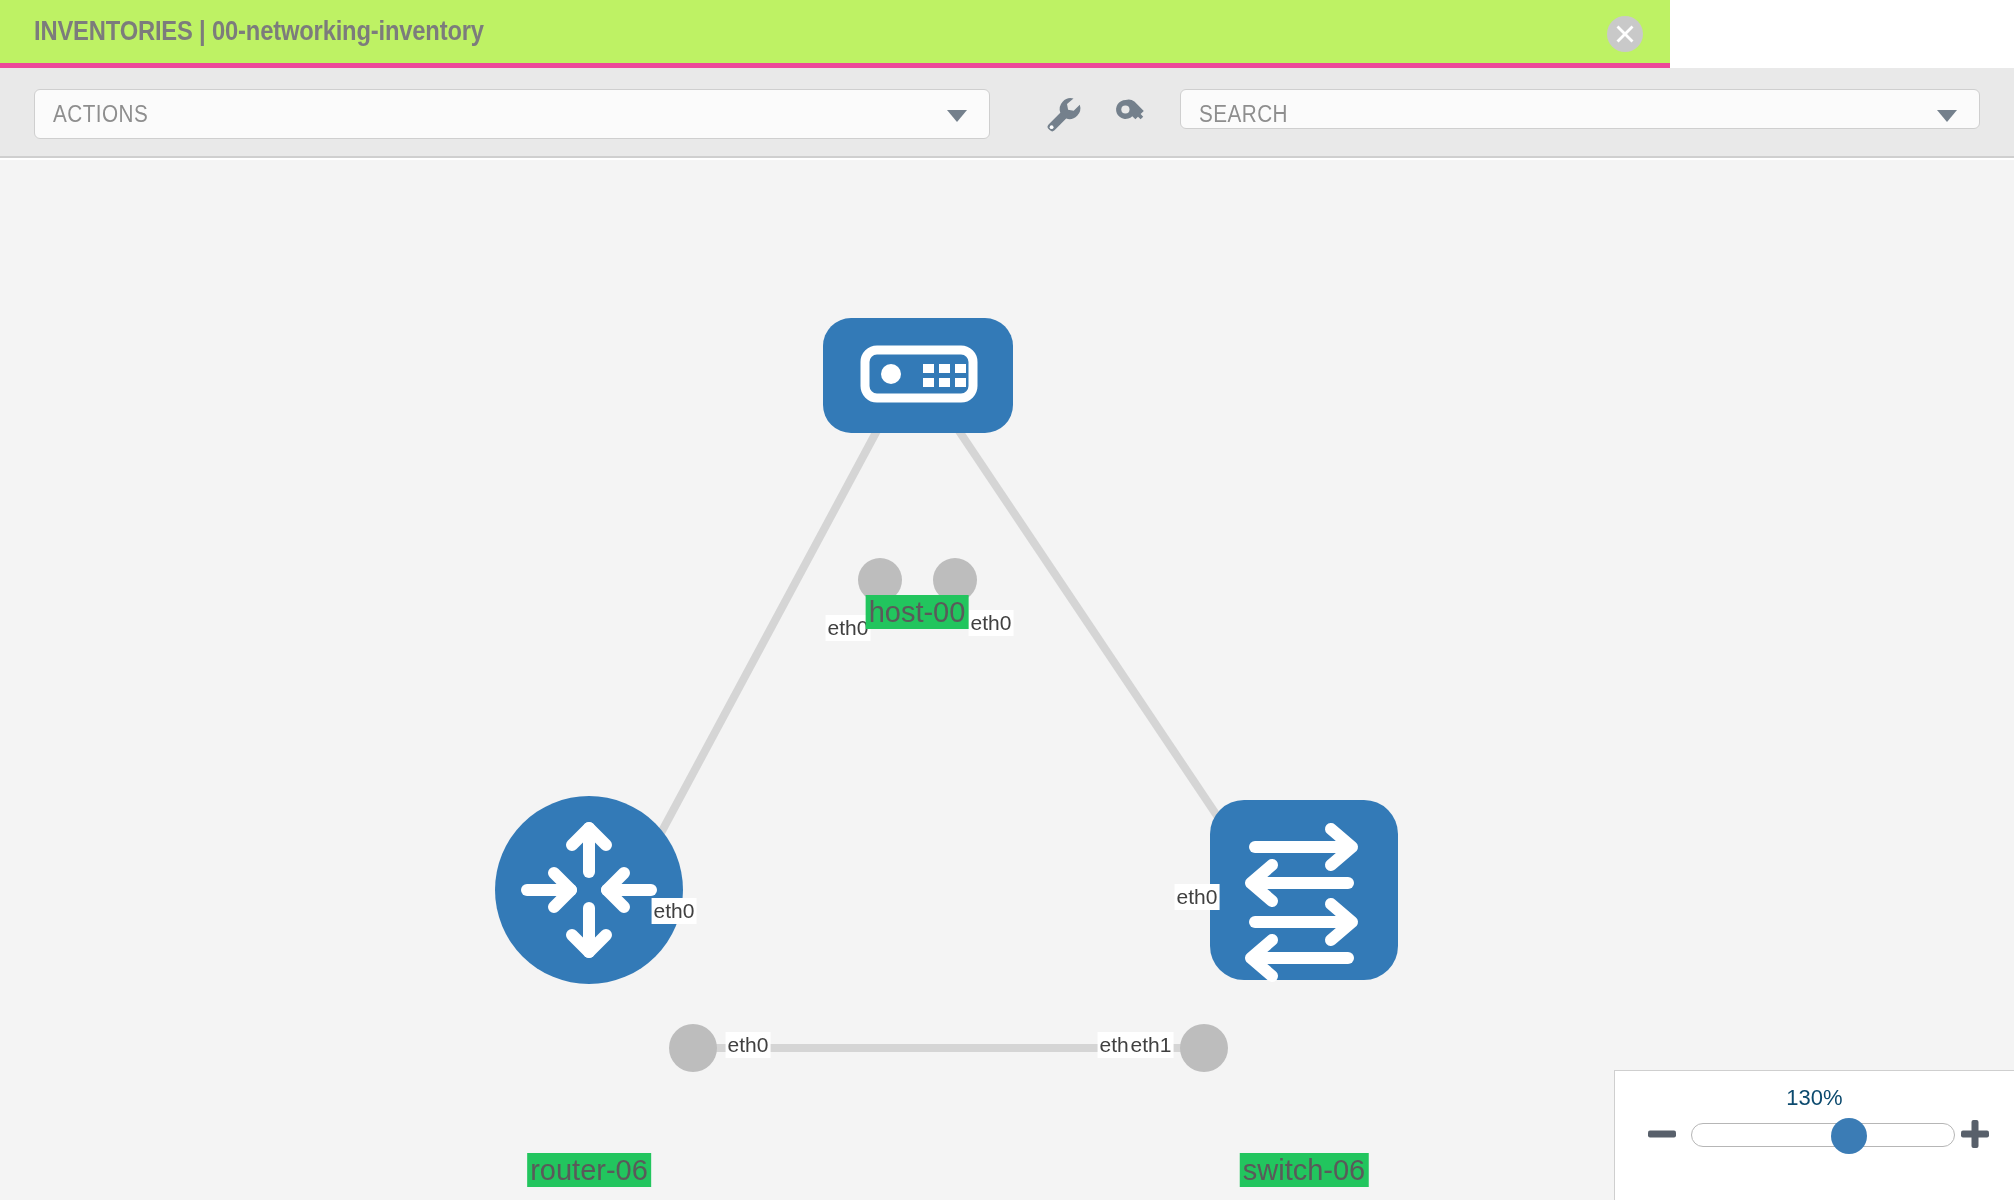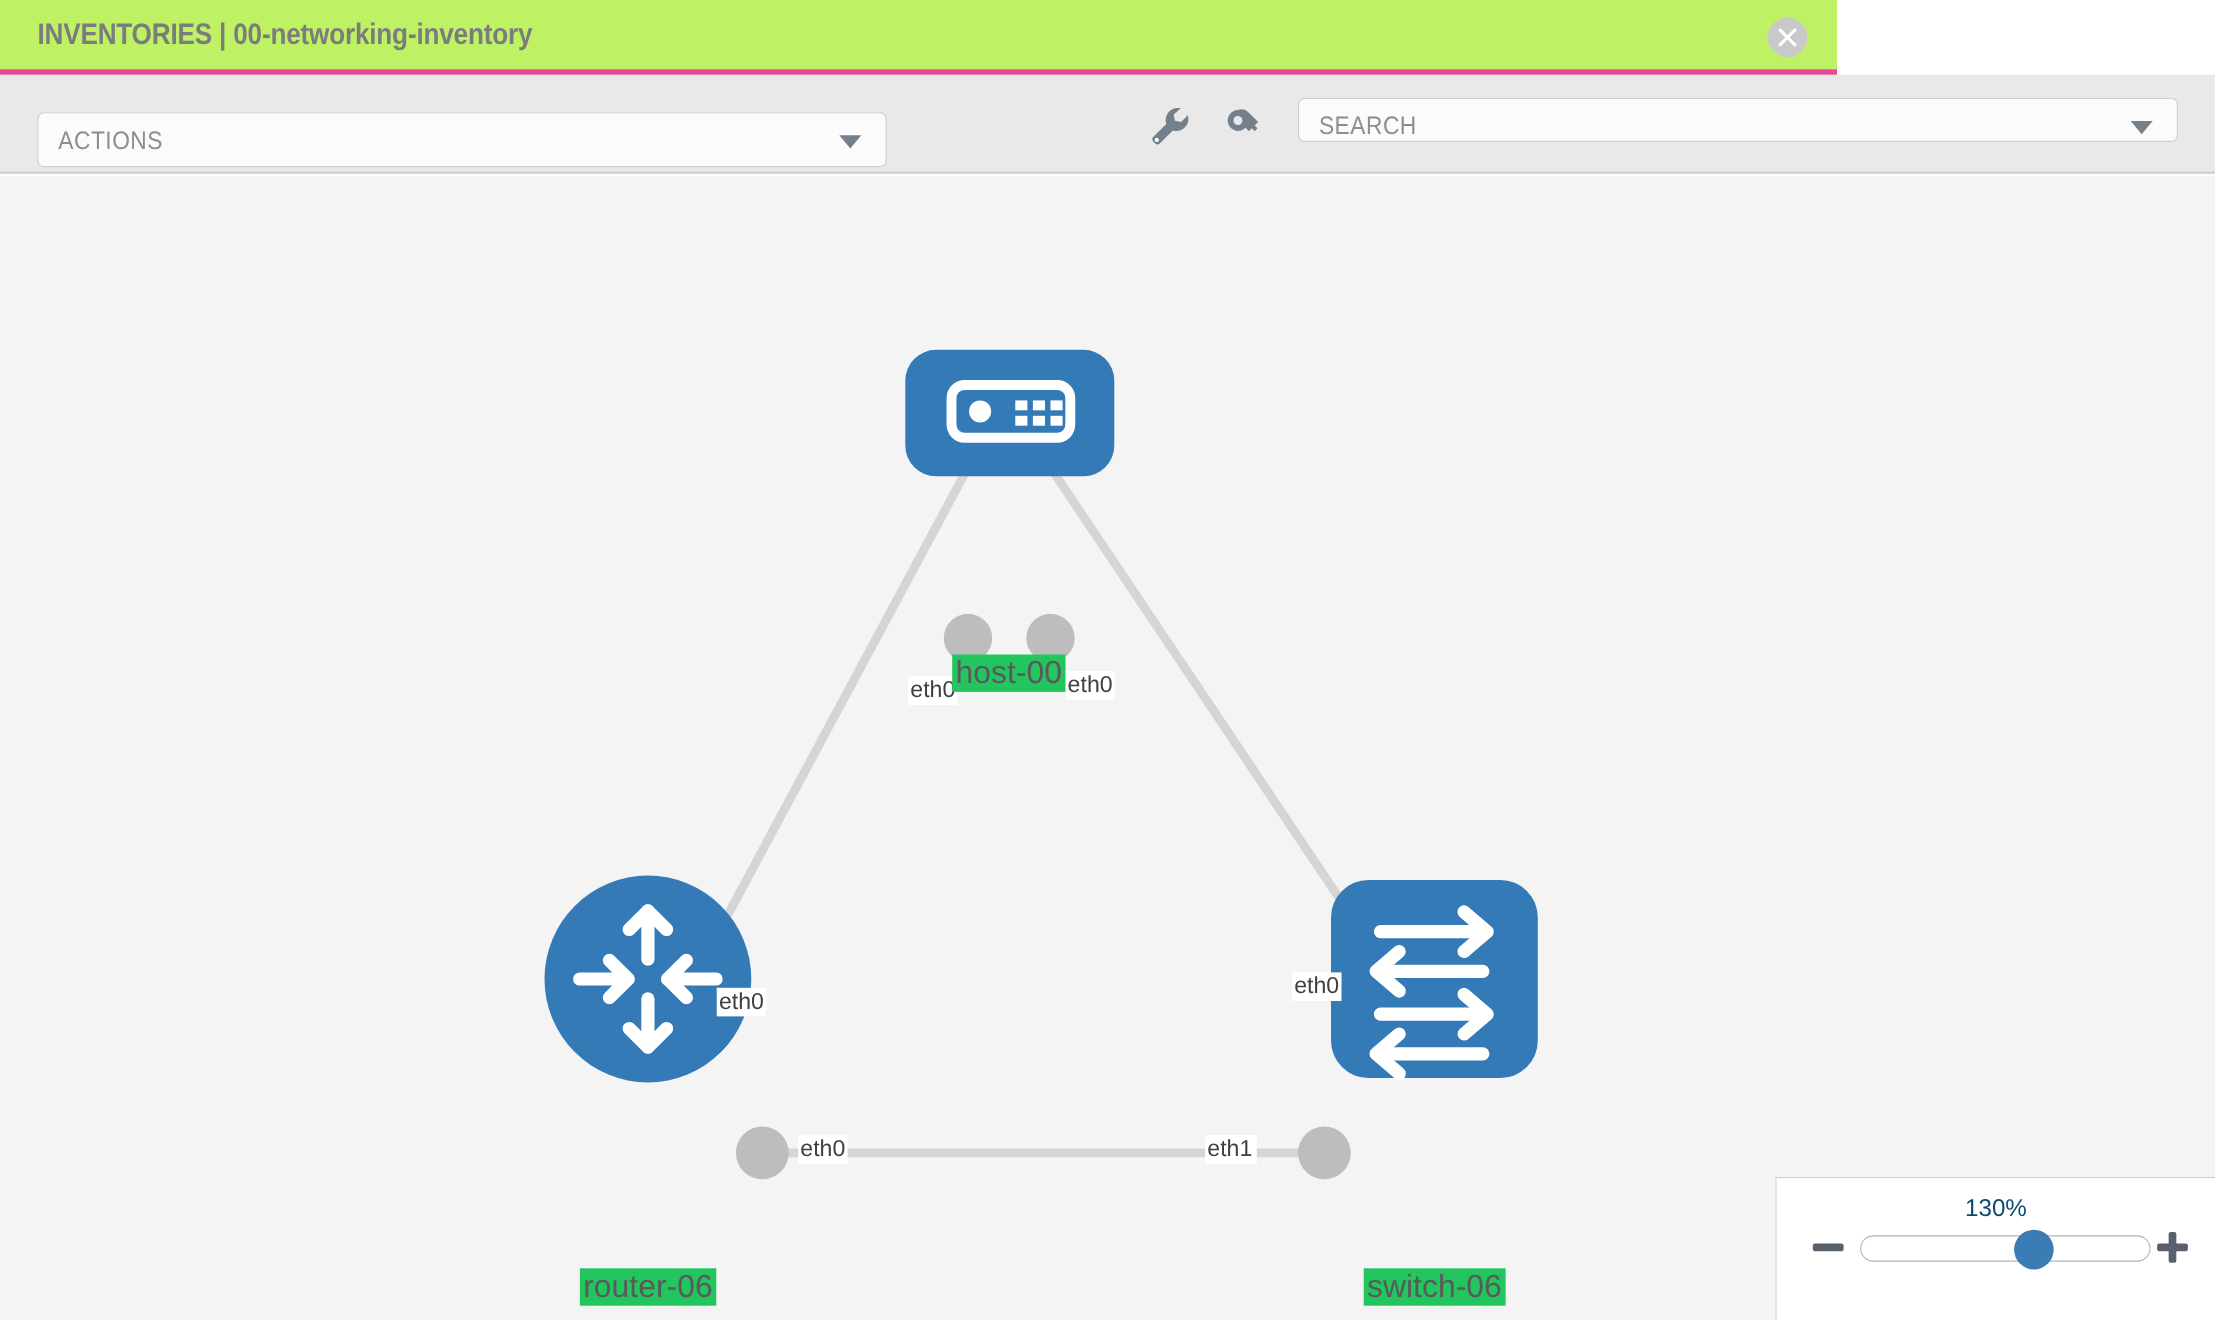--- a/index.html
+++ b/index.html
@@ -34,26 +34,25 @@
   .close-btn svg { display:block; }
 
   
   .toolbar {
     position: absolute; left: 0; top: 68px; width: 2014px; height: 90px;
     background: #e9e9e9;
     border-bottom: 2px solid #cfcfcf;
   }
   .actions-select {
     position: absolute; left: 34px; top: 21px;
-    width: 772px; height: 50px;
+    width: 956px; height: 50px;
     background: #fbfbfb;
     border: 1px solid #cfcfcf;
     border-radius: 6px;
     cursor: pointer;
-    margin-top: 13px;
   }
   .actions-select .sel-label {
     position: absolute; left: 18px; top: 11px;
     font-size: 23px; color: #8e8e8e;
     transform: scaleX(0.9); transform-origin: left center;
     letter-spacing: 0.5px;
   }
   .caret {
     position: absolute; right: 22px; top: 20px;
     width: 0; height: 0;
@@ -259,21 +258,21 @@
         </g>
       </g>
     </svg>
 
     <div class="iflabel" style="left:848px; top:455px;">eth0</div>
     <div class="iflabel" style="left:991px; top:450px;">eth0</div>
     <div class="iflabel" style="left:674px; top:738px;">eth0</div>
     <div class="iflabel" style="left:1197px; top:724px;">eth0</div>
     <div class="iflabel" style="left:748px; top:872px;">eth0</div>
     <div class="iflabel" style="left:1120px; top:872px;">eth0</div>
-    <div class="iflabel" style="left:1118px; top:872px;">eth1</div>
+    <div class="iflabel" style="left:1151px; top:872px;">eth1</div>
 
     <div class="nodelabel" style="left:917px; top:435px;">host-00</div>
     <div class="nodelabel" style="left:589px; top:993px;">router-06</div>
     <div class="nodelabel" style="left:1304px; top:993px;">switch-06</div>
 
     <div class="zoom-widget">
       <div class="zoom-pct">130%</div>
 
       <div class="zoom-minus">
         <svg width="34" height="34" viewBox="0 0 34 34">

